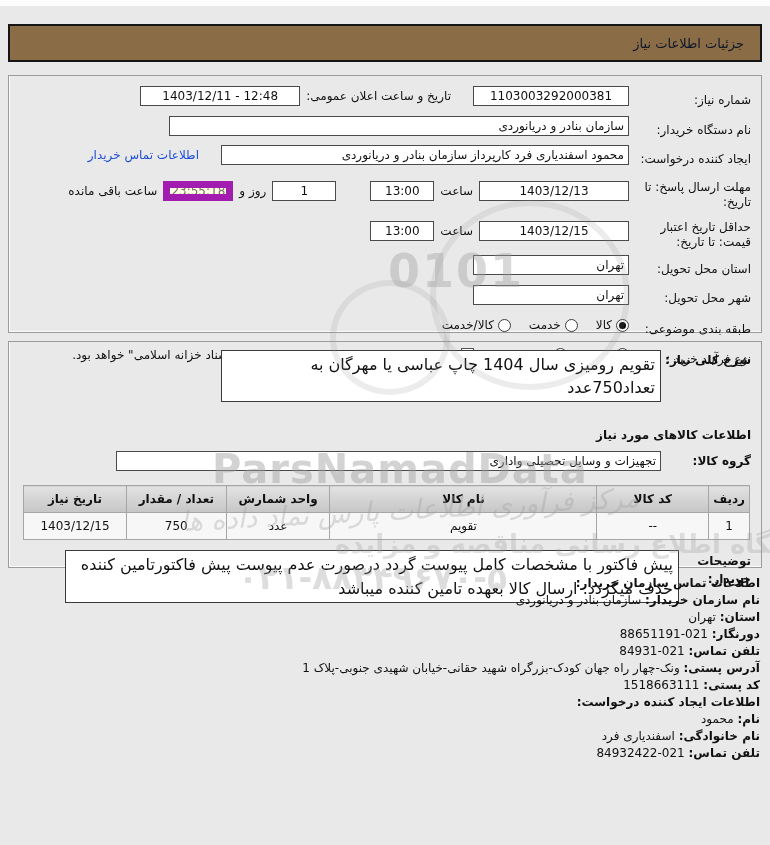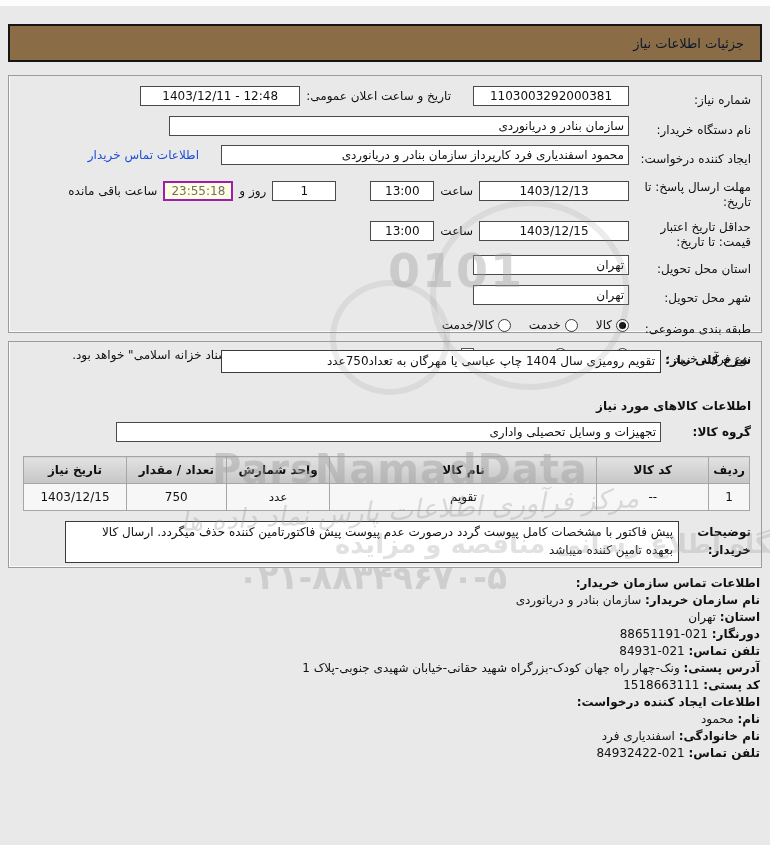--- a/index.html
+++ b/index.html
@@ -34,21 +34,21 @@
   .panel2 { top:341px; height:227px; padding:8px 10px; }
 
   .frow { display:flex; align-items:center; margin-bottom:5px; }
   .flabel { width:122px; flex:none; line-height:1.3;margin-top:9px; }
   .ibox {
     background:#fff; border:1px solid #4a4a4a; height:20px;
     display:flex; align-items:center; padding:0 4px; flex:none;
     font-size:12px; overflow:hidden; white-space:nowrap;
   }
   .ibox.c { justify-content:center; direction:ltr; }
-  .countdown { background:#ffffe1; border:2px solid #a21caf; color:#6f6f6f; }
+  .countdown { background:#ffffe1; border:7px solid #a21caf; color:#6f6f6f; }
   .gap-s { width:6px; flex:none; } .gap-m { width:22px; flex:none; } .gap-l { width:34px; flex:none; }
   a.link { color:#1414cc; text-decoration:none; cursor:pointer; }
 
   
   .radio {
     width:13px; height:13px; border-radius:50%;
     border:1px solid #3b3b3b; background:#fff;
     display:inline-flex; align-items:center; justify-content:center;
     flex:none; margin-left:4px;
   }
@@ -56,21 +56,21 @@
   .cbox {
     width:13px; height:13px; border:1px solid #555; background:#fff;
     flex:none; margin-left:6px;
   }
   .optlabel { margin-left:18px; }
 
   
   .b { font-weight:bold; }
   .descbox {
     background:#fff; border:1px solid #3a3a3a;
-    padding:2px 5px; font-size:12px; line-height:1.45;
+    padding:2px 5px; font-size:16px; line-height:1.45;
   }
   .goods-table { border-collapse:collapse; width:727px; margin:14px 1px 10px 0; }
   .goods-table th, .goods-table td {
     border:1px solid #a6a6a6; text-align:center; font-size:12px;
     height:27px; padding:0 4px;
   }
   .goods-table th { background:linear-gradient(#e2e2e2,#c6c6c6); font-weight:bold; }
   .goods-table td { background:#f7f7f7; }
 
   

